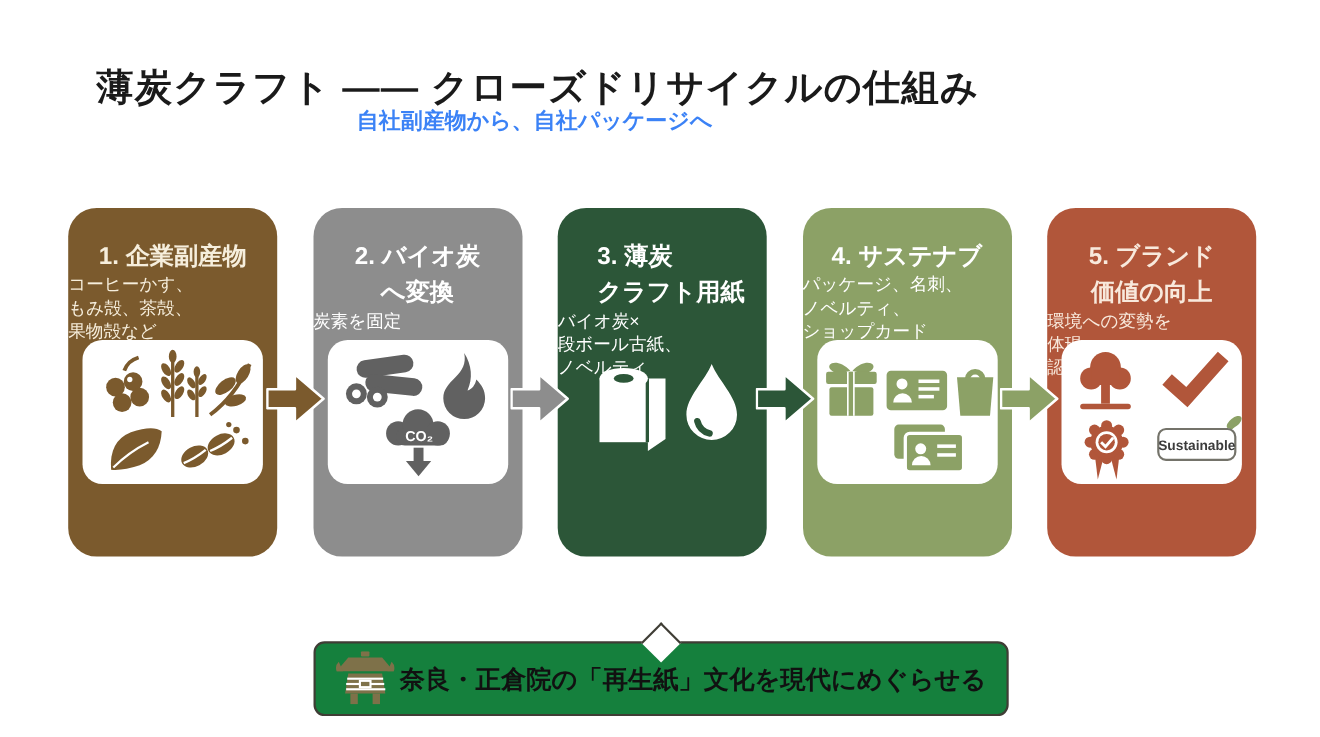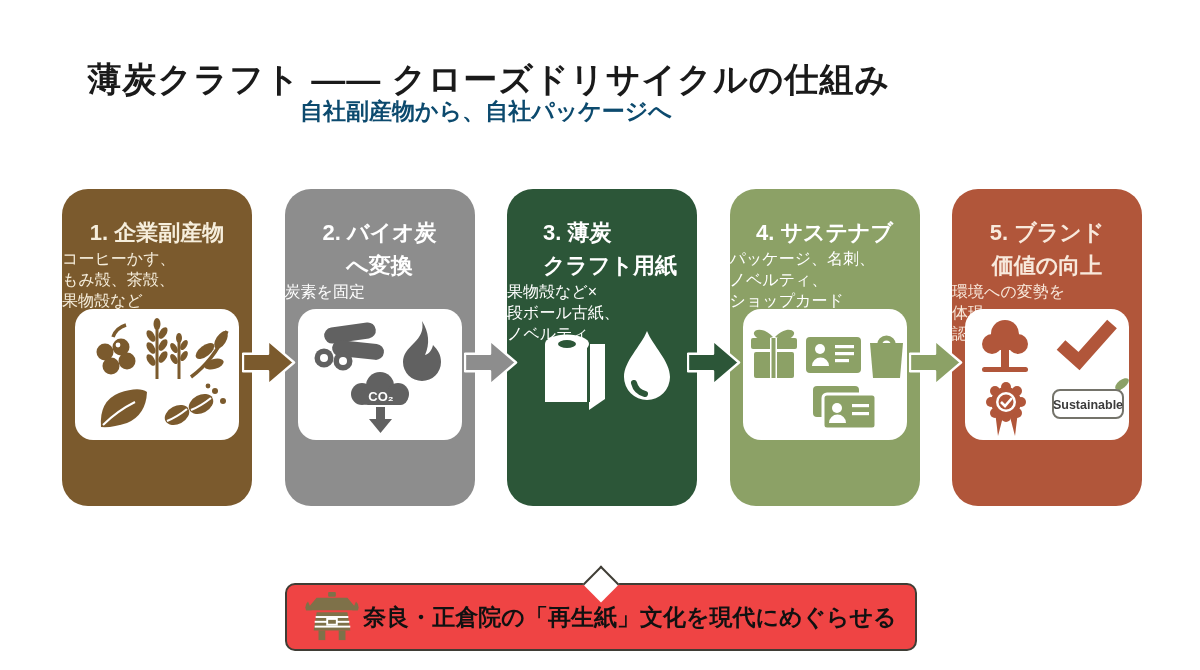--- a/index.html
+++ b/index.html
@@ -6,21 +6,21 @@
   body{
     width:1200px;height:670px;background:#ffffff;overflow:hidden;position:relative;
     font-family:"Liberation Sans","DejaVu Sans",sans-serif;color:#1c1c1c;
   }
   .main-title{
     position:absolute;top:34px;left:0;width:950px;text-align:center;
     font-size:34px;font-weight:700;letter-spacing:1px;color:#1a1a1a;padding-left:14px;
   }
   .subtitle{
     position:absolute;top:96px;left:0;width:972px;text-align:center;
-    font-size:23px;font-weight:700;color:#0c4a6e;
+    font-size:20px;font-weight:700;color:#3b82f6;
   }
   .card{
     position:absolute;top:189px;width:190px;height:317px;border-radius:26px;
     background:var(--c);color:var(--tc);
   }
   .card-title{
     margin:0;padding:27px 10px 0 10px;font-size:22px;font-weight:700;line-height:33px;
     text-align:center;
   }
   .card-title.left{text-align:left;padding-left:36px;}
@@ -31,21 +31,21 @@
   .icon-box svg{display:block;}
   .bare-icons{position:absolute;top:128px;left:0;width:190px;height:120px;color:#ffffff;}
   .desc{
     position:absolute;top:262px;left:0;width:100%;margin:0;
     text-align:center;font-size:19px;font-weight:700;line-height:27px;
   }
   .desc.lower{top:268px;}
   .flow-arrow{position:absolute;top:334px;width:54px;height:57px;}
   .banner{
     position:absolute;left:285px;top:583px;width:628px;height:64px;
-    background:#ef4444;border:2px solid #3f3d35;border-radius:10px;
+    background:#15803d;border:2px solid #3f3d35;border-radius:10px;
     display:flex;align-items:center;justify-content:center;gap:4px;
   }
   .banner-tail{
     position:absolute;left:301px;top:-14px;width:24px;height:24px;background:#ffffff;
     border-left:2px solid #3f3d35;border-top:2px solid #3f3d35;transform:rotate(45deg);
   }
   .banner-text{font-size:23px;font-weight:700;color:#111111;white-space:nowrap;}
   .temple{width:54px;height:50px;color:#7e7149;flex:0 0 auto;}
 </style>
 </head>
@@ -163,21 +163,21 @@
         <ellipse cx="60" cy="27" rx="9" ry="4" fill="#2C5638"></ellipse>
       </g>
       <g>
         <path d="M140,14 C134,29 117,44 117,60 a23,23 0 0 0 46,0 C163,44 146,29 140,14 z"></path>
         <path d="M127,66 a15,15 0 0 0 11,11" stroke="#2C5638" stroke-width="6" fill="none" stroke-linecap="round"></path>
       </g>
     </svg>
   </div>
   <p class="desc lower">
     </p>
-    <div>果物殻など×</div>
+    <div>バイオ炭×</div>
     <div>段ボール古紙、</div>
     <div>ノベルティ</div>
   <p></p>
 </section>
 
 <section class="card" style="left:729.5px;--c:#8CA166;--tc:#ffffff">
   <h2 class="card-title">
     <div>4. サステナブ</div>
   </h2>
   <div class="icon-box">

